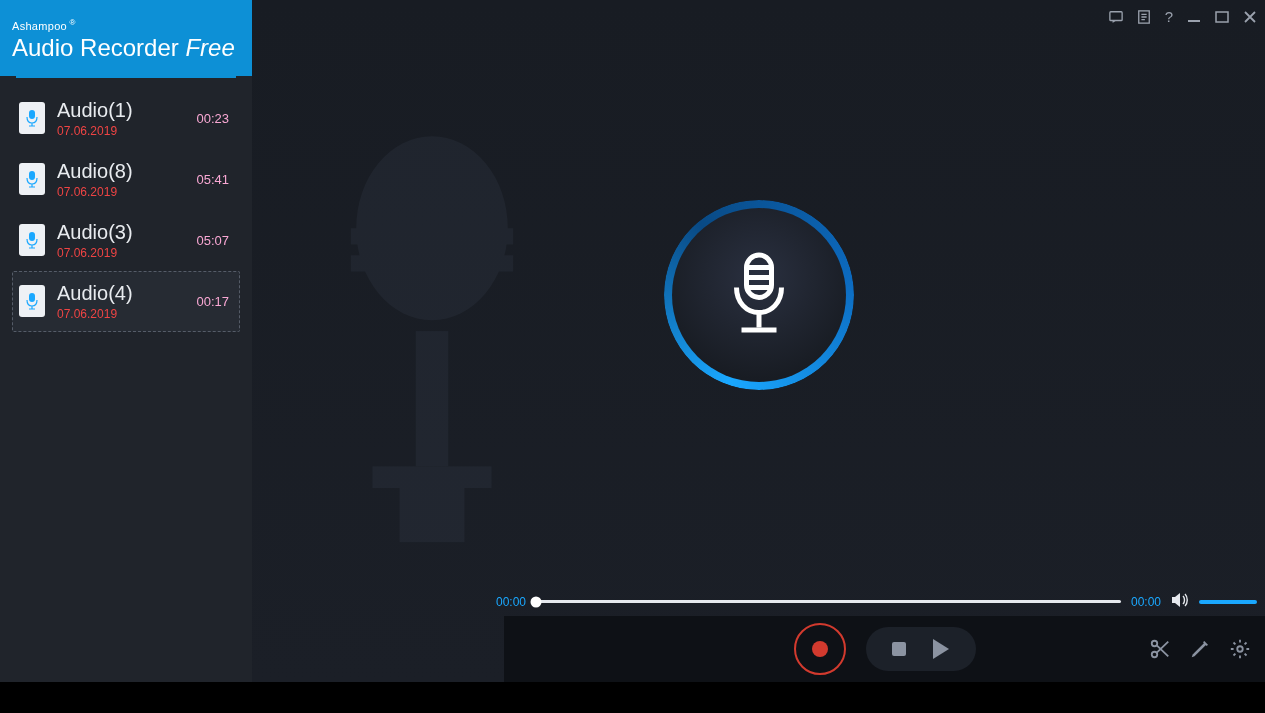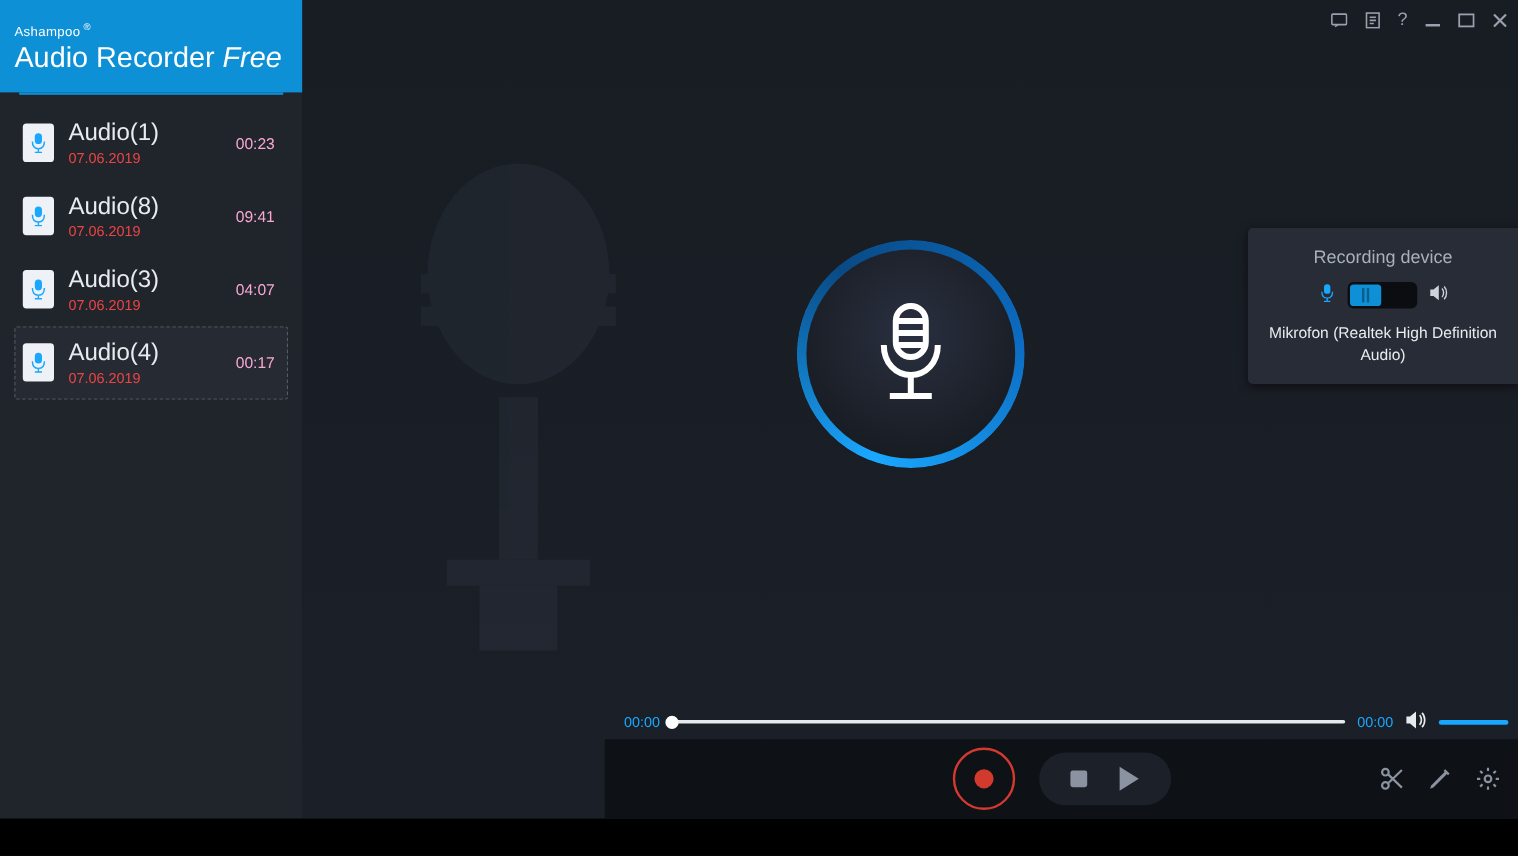--- a/index.html
+++ b/index.html
@@ -56,21 +56,21 @@
   .device-toggle-row { display:flex; align-items:center; justify-content:center; gap:10px; }
   .toggle { width:58px; height:22px; background:#0b0d11; border-radius:5px; position:relative; cursor:pointer; }
   .toggle-knob { position:absolute; left:2px; top:2px; width:26px; height:18px; background:#0d90d6; border-radius:3px; }
   .toggle-knob::before,.toggle-knob::after{content:"";position:absolute;top:3px;bottom:3px;width:2px;background:#0b5e8c;}
   .toggle-knob::before{left:10px;} .toggle-knob::after{left:14px;}
   .dev-ico-mic svg { width:14px; height:16px; fill:#1aa8ff; }
   .dev-ico-spk svg { width:16px; height:14px; fill:#cfd4db; }
   .device-name { text-align:center; font-size:13px; color:#e8ebef; margin-top:12px; line-height:1.35; }
 
   
-  .progress-row { position:absolute; left:268px; right:8px; top:592px; display:flex; align-items:center; gap:10px; color:#cfd4db; font-size:12px; }
+  .progress-row { position:absolute; left:244px; right:8px; top:592px; display:flex; align-items:center; gap:10px; color:#cfd4db; font-size:12px; }
   .time-start { color:#1aa8ff; }
   .time-end { color:#1aa8ff; }
   .progress-track { flex:1; height:3px; background:#e6e9ee; position:relative; border-radius:2px; }
   .progress-dot { position:absolute; left:0; top:50%; transform:translate(-50%,-50%); width:11px; height:11px; background:#fff; border-radius:50%; }
   .vol-ico svg { width:18px; height:16px; fill:#e6e9ee; }
   .vol-bar { width:58px; height:4px; background:#1aa8ff; border-radius:2px; }
 
   
   .bottom { position:absolute; left:252px; right:0; bottom:0; height:66px; background:#0e1116; display:flex; align-items:center; }
   .bottom-center { position:absolute; left:50%; transform:translateX(-50%); display:flex; align-items:center; gap:20px; }
@@ -114,34 +114,34 @@
             <div class="track-ico">
               <svg viewBox="0 0 14 18">
                 <rect x="4" y="1" width="6" height="9" rx="3" fill="#1aa8ff"></rect>
                 <path d="M2 8c0 4 2 6 5 6s5-2 5-6M7 14v3M4 17h6" stroke="#1aa8ff" fill="none" stroke-width="1.2"></path>
               </svg>
             </div>
             <div class="track-mid">
               <span class="track-name">Audio(8)</span>
               <span class="track-date">07.06.2019</span>
             </div>
-            <span class="track-dur">09:41</span>
+            <span class="track-dur">05:41</span>
           </div>
           <div class="track">
             <div class="track-ico">
               <svg viewBox="0 0 14 18">
                 <rect x="4" y="1" width="6" height="9" rx="3" fill="#1aa8ff"></rect>
                 <path d="M2 8c0 4 2 6 5 6s5-2 5-6M7 14v3M4 17h6" stroke="#1aa8ff" fill="none" stroke-width="1.2"></path>
               </svg>
             </div>
             <div class="track-mid">
               <span class="track-name">Audio(3)</span>
               <span class="track-date">07.06.2019</span>
             </div>
-            <span class="track-dur">04:07</span>
+            <span class="track-dur">05:07</span>
           </div>
           <div class="track selected">
             <div class="track-ico">
               <svg viewBox="0 0 14 18">
                 <rect x="4" y="1" width="6" height="9" rx="3" fill="#1aa8ff"></rect>
                 <path d="M2 8c0 4 2 6 5 6s5-2 5-6M7 14v3M4 17h6" stroke="#1aa8ff" fill="none" stroke-width="1.2"></path>
               </svg>
             </div>
             <div class="track-mid">
               <span class="track-name">Audio(4)</span>
@@ -206,37 +206,20 @@
             <line x1="20" y1="22" x2="40" y2="22"></line>
             <line x1="20" y1="30" x2="40" y2="30"></line>
             <path d="M12 30c0 12 8 20 18 20s18-8 18-20"></path>
             <line x1="30" y1="50" x2="30" y2="62"></line>
             <line x1="16" y1="64" x2="44" y2="64"></line>
           </svg>
         </div>
       </div>
     </div>
 
-    <div class="device-panel">
-      <div class="device-panel-title">Recording device</div>
-      <div class="device-toggle-row">
-        <span class="dev-ico-mic"><svg viewBox="0 0 14 18">
-              <rect x="4" y="1" width="6" height="9" rx="3"></rect>
-              <path d="M2 8c0 4 2 6 5 6s5-2 5-6M7 14v3M4 17h6" stroke="#1aa8ff" fill="none" stroke-width="1.2"></path>
-            </svg></span>
-        <div class="toggle">
-            <div class="toggle-knob"></div>
-          </div>
-        <span class="dev-ico-spk"><svg viewBox="0 0 18 14">
-              <path d="M1 4h3l5-4v14l-5-4H1z"></path>
-              <path d="M12 3c2 2 2 6 0 8M14 1c3 3 3 9 0 12" fill="none" stroke="#cfd4db" stroke-width="1.3"></path>
-            </svg></span>
-      </div>
-      <div class="device-name">Mikrofon (Realtek High Definition Audio)</div>
-    </div>
 
     <div class="progress-row">
       <span class="time-start">00:00</span>
       <div class="progress-track">
         <div class="progress-dot"></div>
       </div>
       <span class="time-end">00:00</span>
       <span class="vol-ico"><svg viewBox="0 0 18 14">
             <path d="M1 4h3l5-4v14l-5-4H1z"></path>
             <path d="M12 3c2 2 2 6 0 8M14 1c3 3 3 9 0 12" fill="none" stroke="#e6e9ee" stroke-width="1.4"></path>

